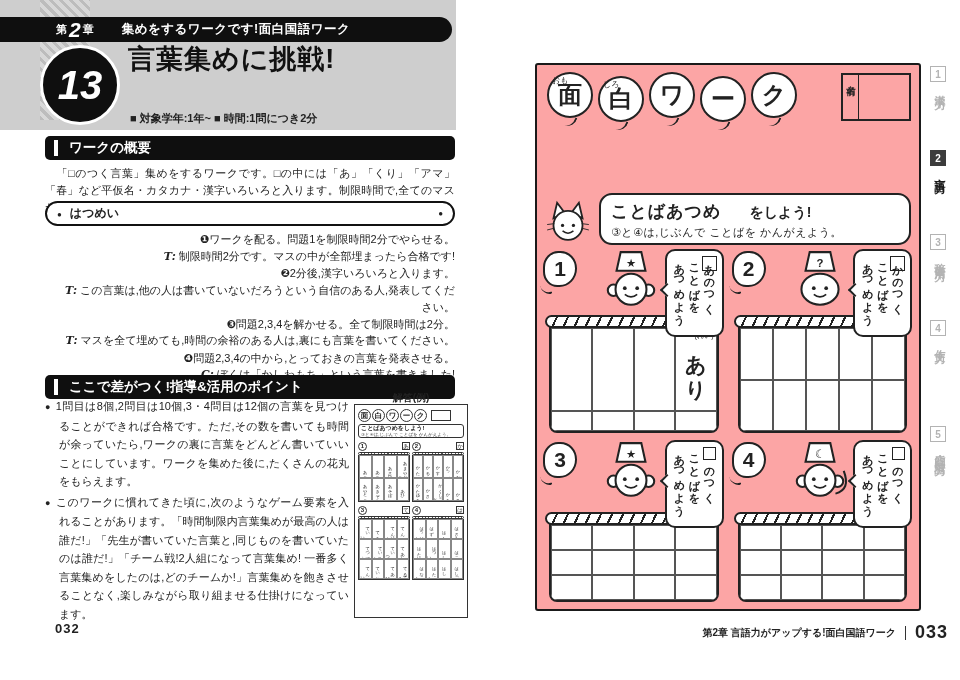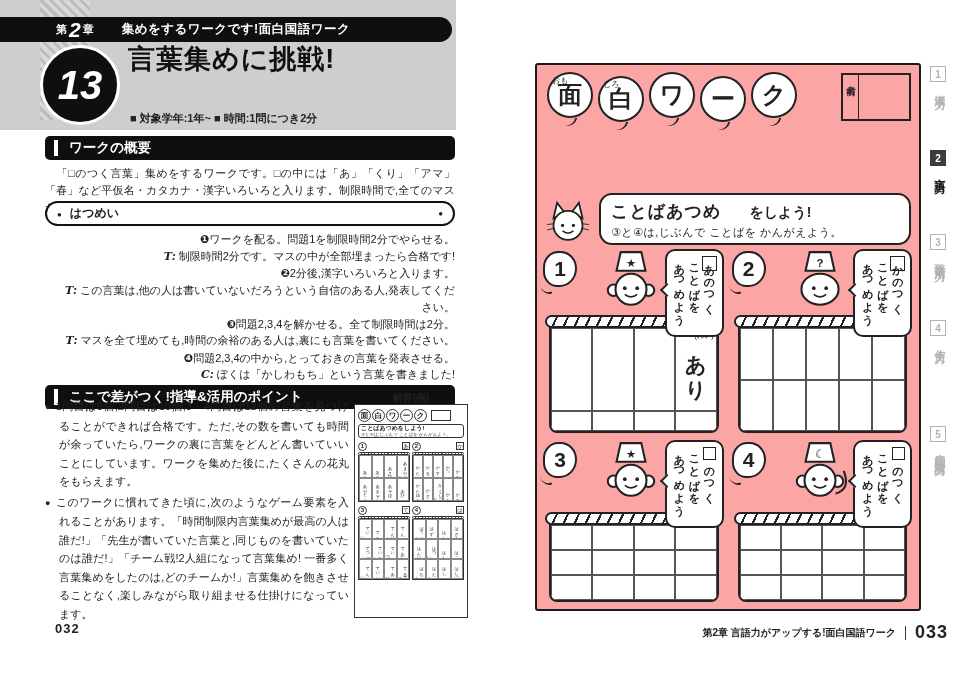--- a/index.html
+++ b/index.html
@@ -33,21 +33,21 @@
   .pill { top:201px; height:25px; border:2px solid #111; border-radius:14px; display:flex;
     align-items:center; justify-content:space-between; padding:0 10px; background:#fff; }
   .pill .lab { font-size:12px; font-weight:bold; }
   .pill .dot { font-size:8px; }
   .pill .lab .dot { margin-right:8px; }
   .steps { top:231px; font-size:11px;text-align:right; }
   .step { line-height:16.5px; }
   .step.sub { padding-left:12px; }
   .step .m { font-weight:bold; }
   .step.sub .m { font-family:"DejaVu Serif",serif; font-style:italic; font-weight:bold; margin-right:3px; }
-  .pt-bar { top:385px; }
+  .pt-bar { top:375px; }
   .bullets { top:397px; width:304px; font-size:11px; }
   .bullet { line-height:18.5px; text-align:justify; padding-left:14px; text-indent:-14px; margin-bottom:2px; }
   .bullet .mk { font-size:9px; margin-right:5px; }
   .pageno-left { position:absolute; left:55px; top:621px; font-size:13px; font-weight:bold; letter-spacing:1px; }
 
   
   .thumb-label { position:absolute; left:352px; top:391px; width:118px; text-align:center;
     font-size:10px; font-weight:bold; }
   .thumb { position:absolute; left:354px; top:404px; width:114px; height:214px;
     border:1.5px solid #333; background:#fff; padding:3px; overflow:hidden; }

